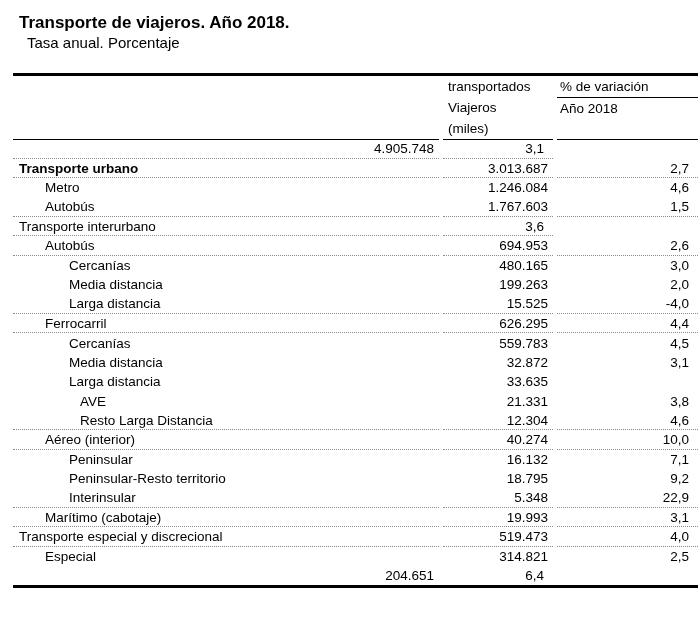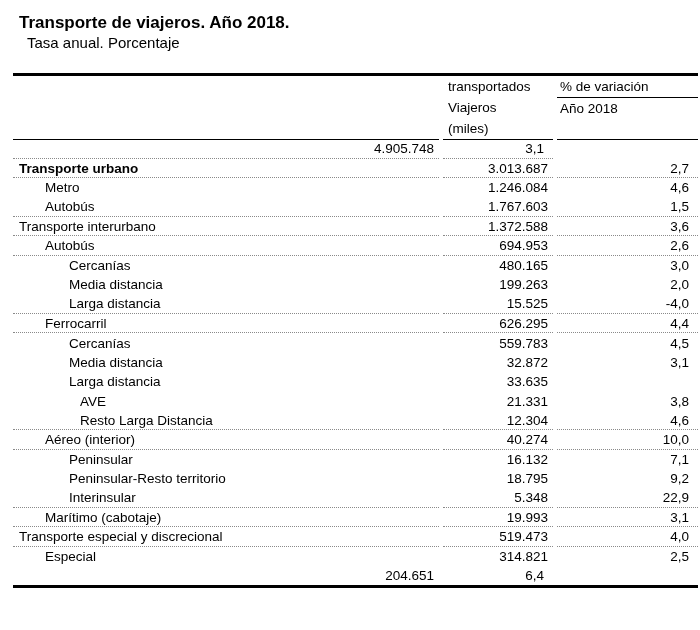--- a/index.html
+++ b/index.html
@@ -82,21 +82,20 @@
   </div>
 
   <div class="row grid3 sep">
     <div class="c-label" style="padding-left: 32px;">Autobús</div>
     <div class="c-val">1.767.603</div>
     <div class="c-pct">1,5</div>
   </div>
 
   <div class="row grid3 sep">
     <div class="c-label" style="padding-left: 6px;">Transporte interurbano</div>
-    <div class="c-val">1.372.588</div>
     <div class="c-pct">3,6</div>
   </div>
 
   <div class="row grid3 sep">
     <div class="c-label" style="padding-left: 32px;">Autobús</div>
     <div class="c-val">694.953</div>
     <div class="c-pct">2,6</div>
   </div>
 
   <div class="row grid3">

